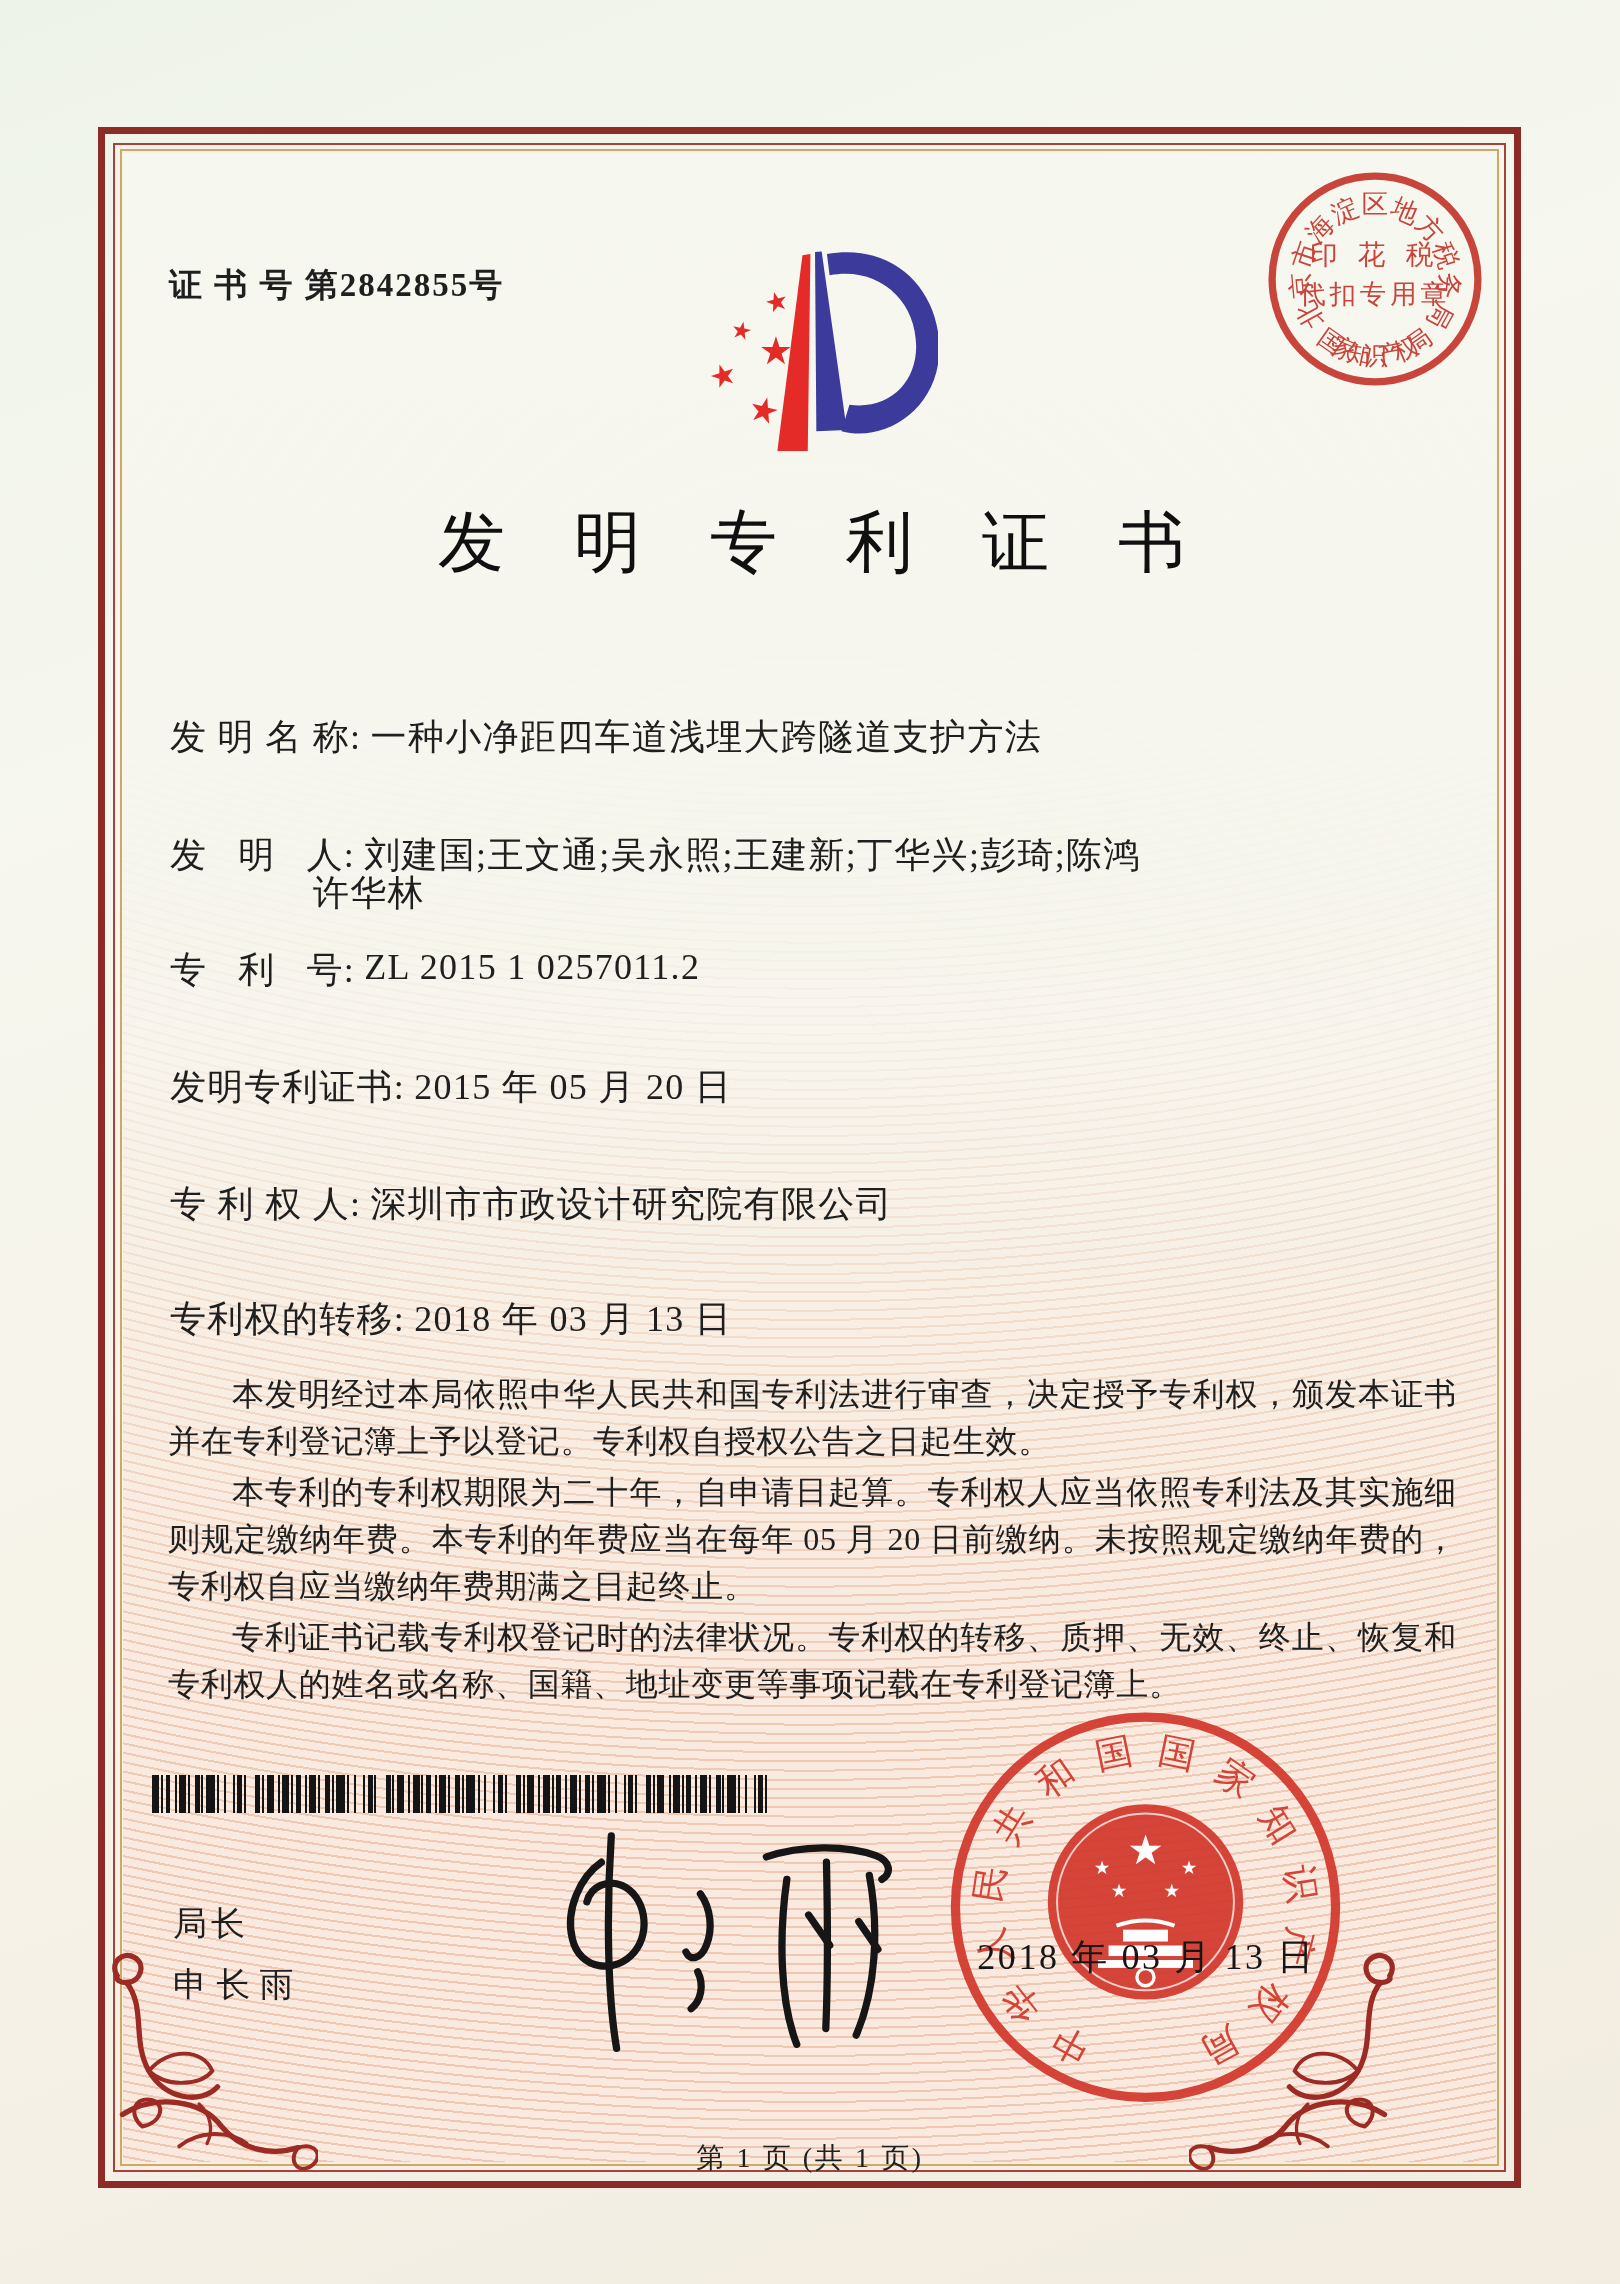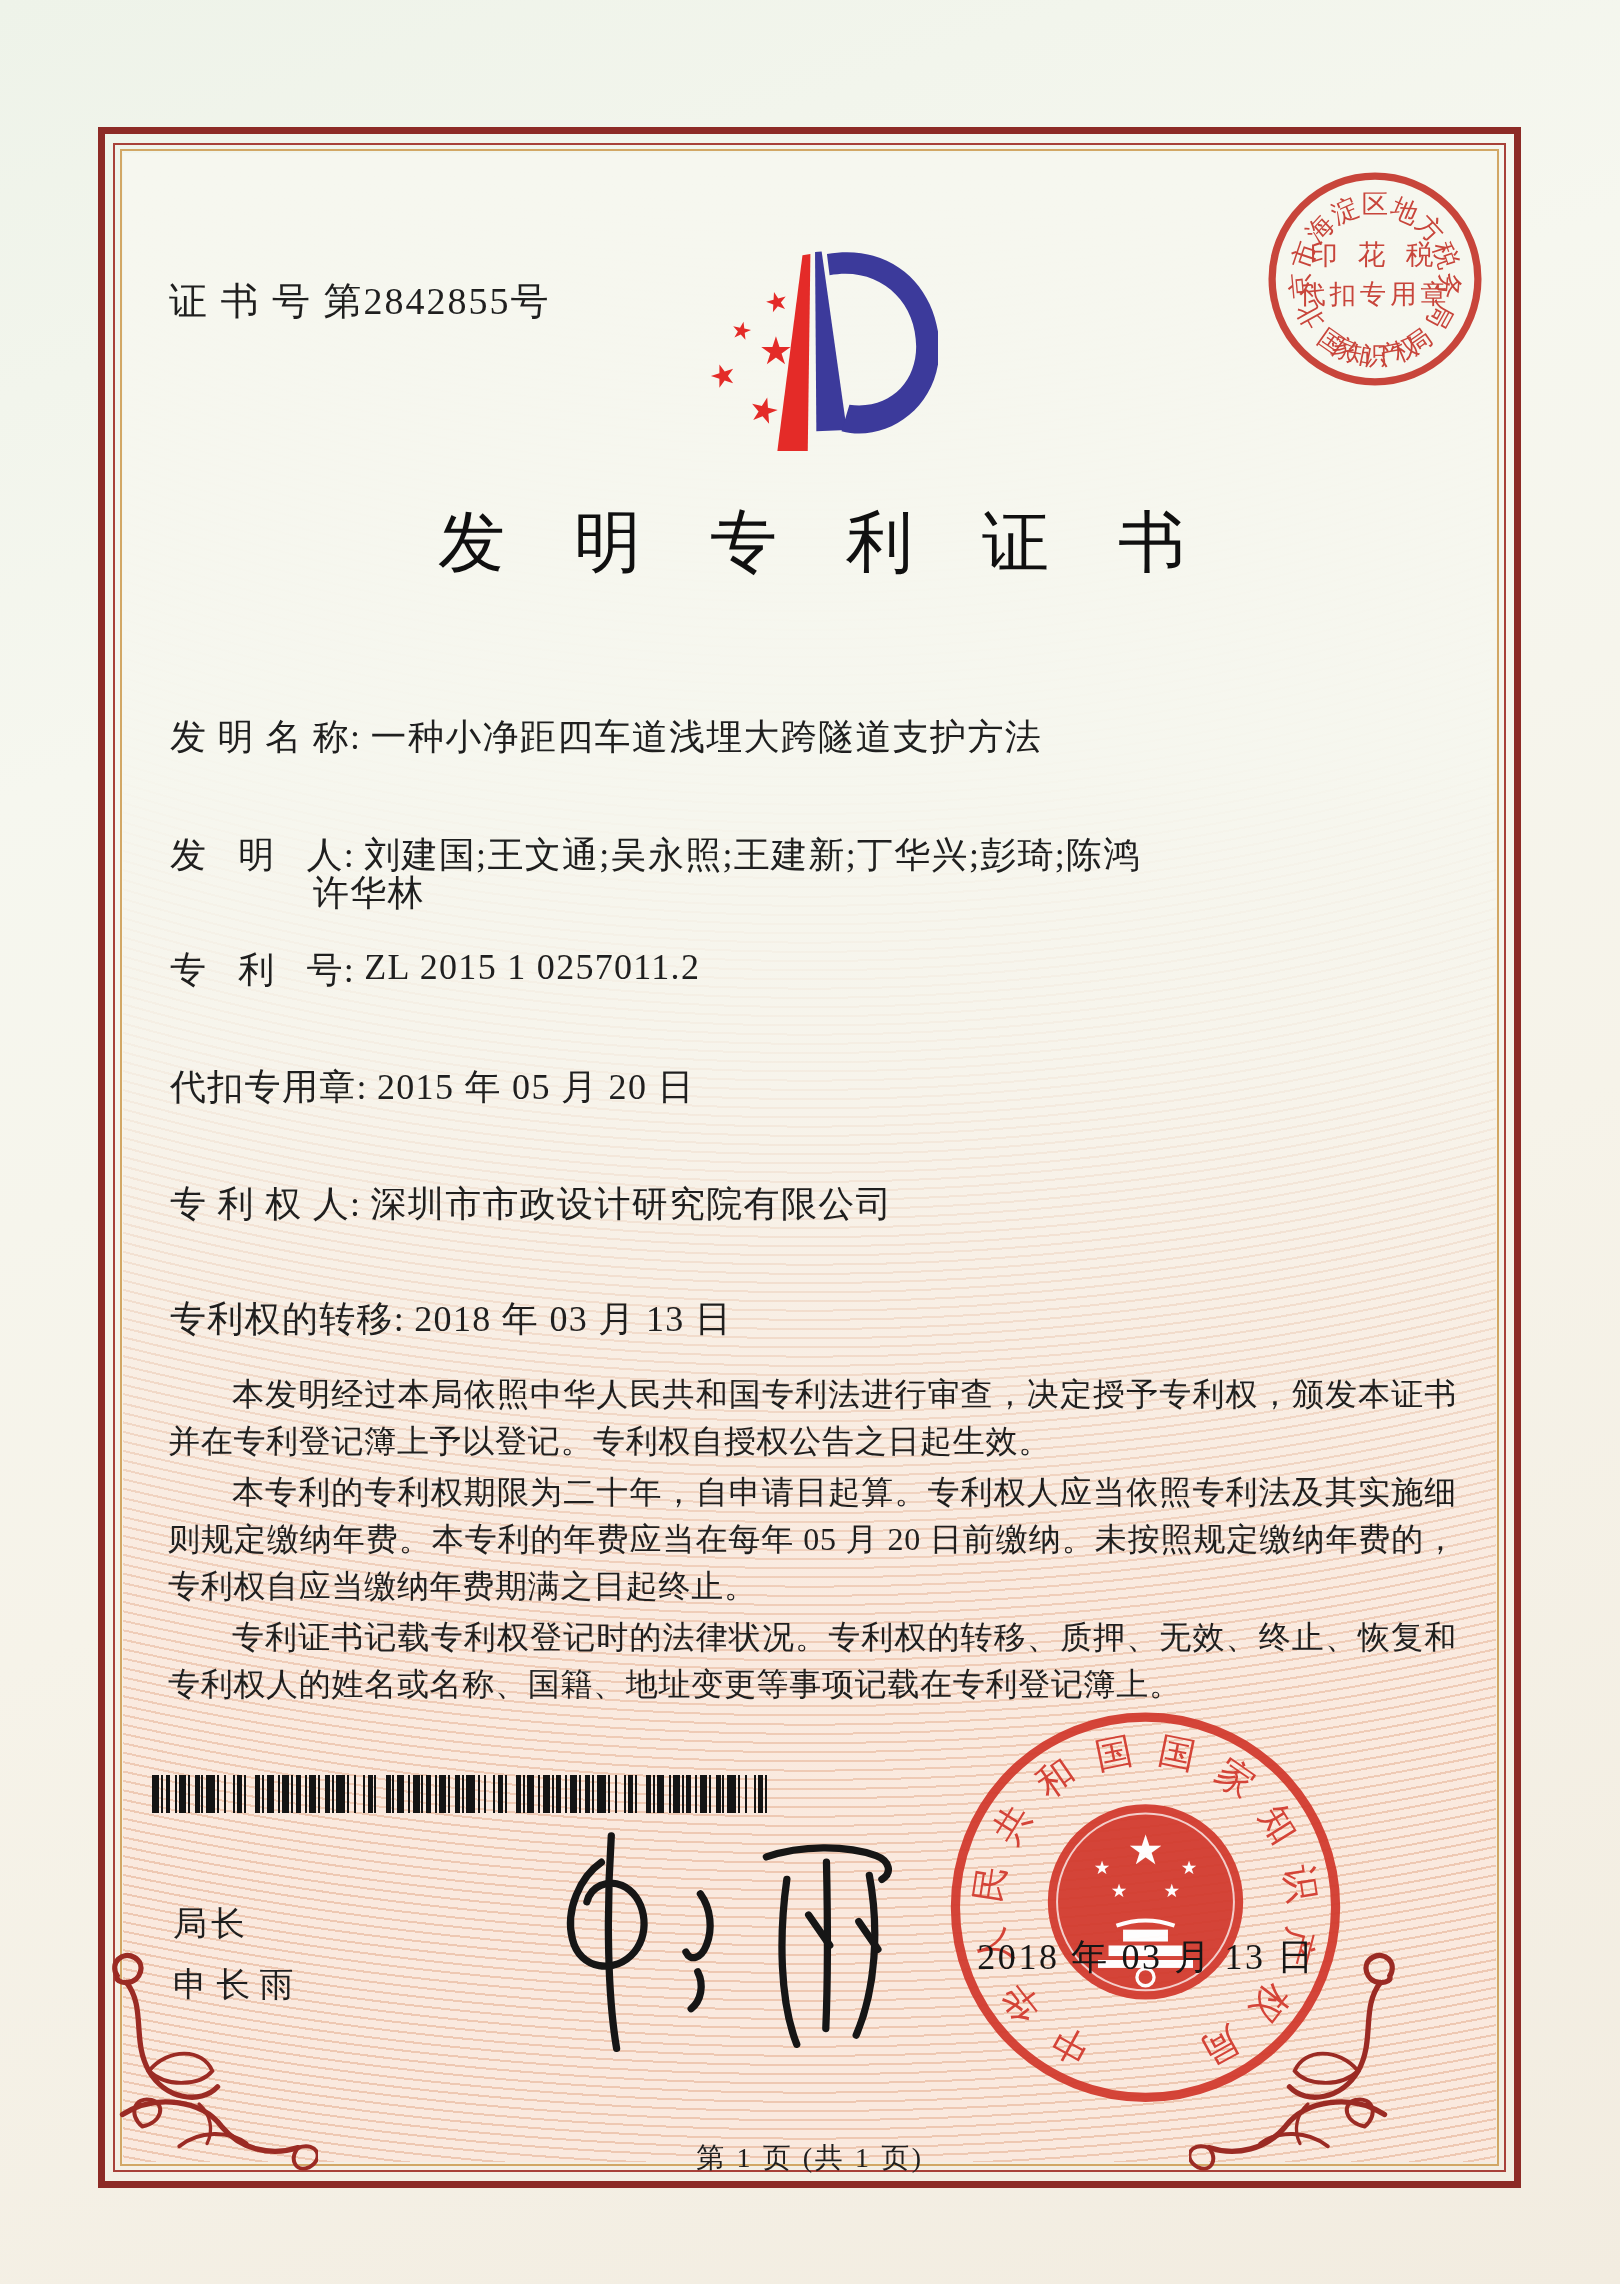--- a/index.html
+++ b/index.html
@@ -14,21 +14,21 @@
   .frame-c{left:120px; top:149px; right:121px; bottom:118px; border:2px solid #d2a765;}
   .guilloche{
     position:absolute; left:123px; top:153px; right:124px; bottom:122px;
     background:
       linear-gradient(180deg, rgba(246,247,239,1) 0%, rgba(246,247,239,.97) 30%,
         rgba(246,247,239,.8) 45%, rgba(246,245,236,.45) 58%,
         rgba(248,242,233,.12) 72%, rgba(250,243,234,0) 86%),
       repeating-radial-gradient(circle at 50% -1585px,
         #eec8b2 0px, #eec8b2 2px, #fae9de 2px, #fae9de 9.2px);
   }
-  .cert-no{position:absolute; left:169px; top:276px; font-size:38px; letter-spacing:2px; white-space:pre;}
+  .cert-no{position:absolute; left:169px; top:263px; font-size:33px; letter-spacing:2px; white-space:pre;font-weight:bold;}
   .title{position:absolute; left:390px; top:497px; font-size:67px; letter-spacing:69px; white-space:nowrap; color:#101010;margin-left:48px;}
   .row{position:absolute; left:170px; font-size:36px; white-space:pre; display:flex;}
   .row .lb{letter-spacing:1.3px;}
   .row .val{margin-left:9.2px; letter-spacing:1.3px;}
   .val2{position:absolute; left:313px; font-size:36px; letter-spacing:1.3px;}
   .paras{position:absolute; left:168px; top:1371px; width:1289px;}
   .paras p{margin:0 0 4px 0; font-size:32px; line-height:47px; text-indent:2em; text-align:justify; letter-spacing:0.7px;}
   .barcode{position:absolute; left:152px; top:1775px; width:621px; height:38px;}
   .barcode i{position:absolute; top:0; height:100%; background:#141414;}
   .signer-title{position:absolute; left:173px; top:1901px; font-size:34px; letter-spacing:4px;}
@@ -126,21 +126,21 @@
   <div class="row" style="top:831px">
     <span class="lb">发   明   人:</span>
     <span class="val">刘建国;王文通;吴永照;王建新;丁华兴;彭琦;陈鸿</span>
   </div>
   <div class="val2" style="top:869px">许华林</div>
   <div class="row" style="top:946px">
     <span class="lb">专   利   号:</span>
     <span class="val">ZL 2015 1 0257011.2</span>
   </div>
   <div class="row" style="top:1063px">
-    <span class="lb">代扣专用章:</span>
+    <span class="lb">发明专利证书:</span>
     <span class="val">2015 年 05 月 20 日</span>
   </div>
   <div class="row" style="top:1180px">
     <span class="lb">专 利 权 人:</span>
     <span class="val">深圳市市政设计研究院有限公司</span>
   </div>
   <div class="row" style="top:1295px">
     <span class="lb">专利权的转移:</span>
     <span class="val">2018 年 03 月 13 日</span>
   </div>

